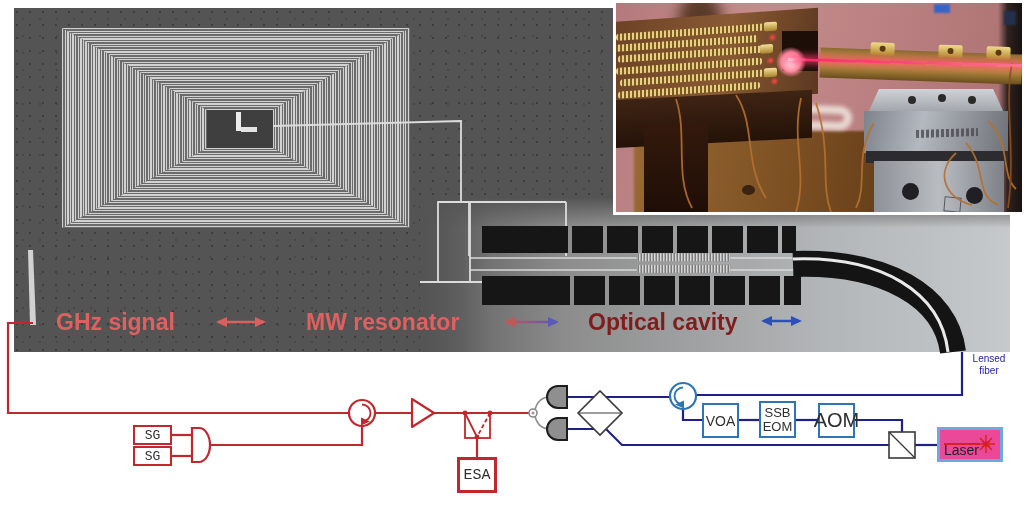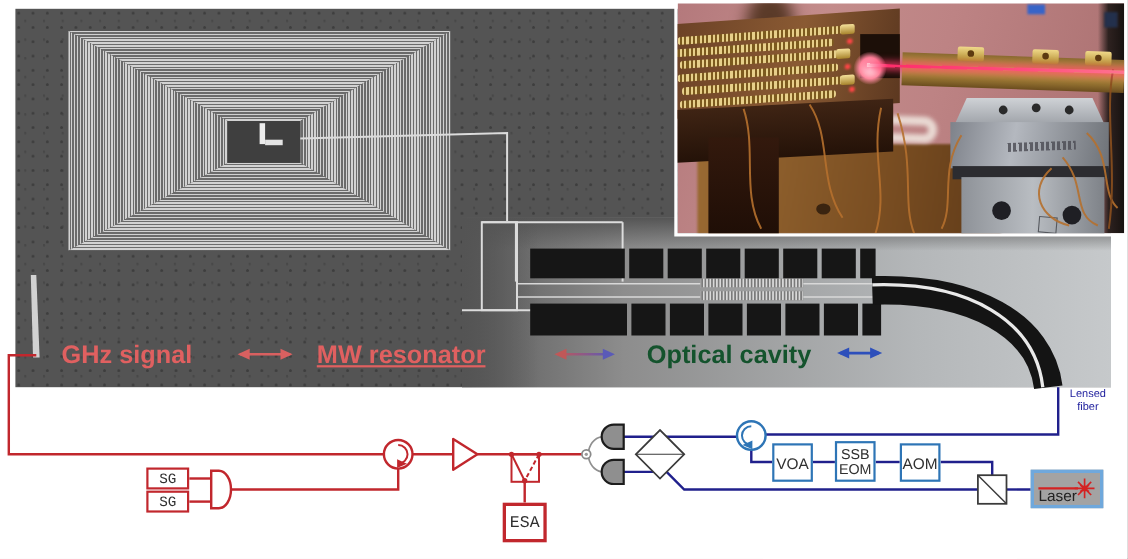--- a/index.html
+++ b/index.html
@@ -77,35 +77,35 @@
   .ph-glow{left:160px;top:44px;width:30px;height:30px;border-radius:50%;
     background:radial-gradient(circle,#fff 0%,#ff8aa0 45%,rgba(255,120,150,0) 72%);}
   .ph-beamwrap{left:172px;top:50px;width:240px;height:20px;transform:rotate(1.6deg);}
   .ph-beam{position:absolute;left:0;top:8px;width:240px;height:3px;
     background:linear-gradient(90deg,#ffc2cf,#ff2d6b 8%,#ff4f7d 60%,#ff7591);
     box-shadow:0 0 7px 2.5px rgba(255,60,110,.75);}
 
   
   .biglabel{position:absolute;top:309px;font-size:23px;font-weight:bold;letter-spacing:0px;white-space:nowrap;}
   .red-label{color:#e06060;}
-  .blue-label{color:#14532d;}
+  .blue-label{color:#7f1d1d;}
   .lensed{left:962px;top:353px;width:54px;text-align:center;font-size:10px;line-height:1.15;color:#1c1c9c;}
 
   
   .cbox{position:absolute;background:#fff;display:flex;align-items:center;justify-content:center;
     color:#303030;box-sizing:border-box;text-align:center;}
   .redbox{border:2.5px solid #c1272d;font-family:Liberation Mono, monospace;}
   .bluebox{border:2.5px solid #2e75b6;}
   .sg1{left:133px;top:425px;width:39px;height:20px;font-size:13px;}
   .sg2{left:133px;top:446px;width:39px;height:20px;font-size:13px;}
   .esa{left:457px;top:457px;width:40px;height:36px;font-size:15px;border-width:3px;}
   .voa{left:702px;top:403px;width:37px;height:35px;font-size:14px;}
   .ssb{left:759px;top:401px;width:37px;height:37px;font-size:13px;line-height:1.05;padding:0 2px;}
-  .aom{left:818px;top:403px;width:37px;height:35px;font-size:14px;}
-  .laser{left:937px;top:427px;width:66px;height:35px;border:3px solid #6fa8dc;background:#a3a3a3;box-sizing:border-box;}
+  .aom{left:818px;top:403px;width:37px;height:35px;font-size:20px;}
+  .laser{left:937px;top:427px;width:66px;height:35px;border:3px solid #6fa8dc;background:#ec4899;box-sizing:border-box;}
   .laser-text{position:absolute;left:4px;bottom:1px;font-size:14px;color:#222;}
 
   svg.overlay{position:absolute;left:0;top:0;}
 </style>
 </head>
 <body>
 
 <div class="page">
 
   <div class="abs sem">
@@ -326,21 +326,21 @@
       <polygon points="684,400.5 684,408.5 675,404.5" fill="#2e75b6"></polygon>
     </g>
 
     <g>
       <rect x="889" y="432" width="26" height="26" fill="#fff" stroke="#3a3a3a" stroke-width="1.6"></rect>
       <line x1="889" y1="432" x2="915" y2="458" stroke="#3a3a3a" stroke-width="1.3"></line>
     </g>
   </svg>
 
   <div class="biglabel red-label" style="left:56px;">GHz signal</div>
-  <div class="biglabel red-label" style="left:288px;text-decoration:underline;">MW resonator</div>
+  <div class="biglabel red-label" style="left:306px;">MW resonator</div>
   <div class="biglabel blue-label" style="left:588px;">Optical cavity</div>
   <div class="abs lensed">Lensed fiber</div>
 
   <div class="cbox redbox sg1">SG</div>
   <div class="cbox redbox sg2">SG</div>
   <div class="cbox redbox esa">ESA</div>
   <div class="cbox bluebox voa">VOA</div>
   <div class="cbox bluebox ssb">SSB EOM</div>
   <div class="cbox bluebox aom">AOM</div>
 

